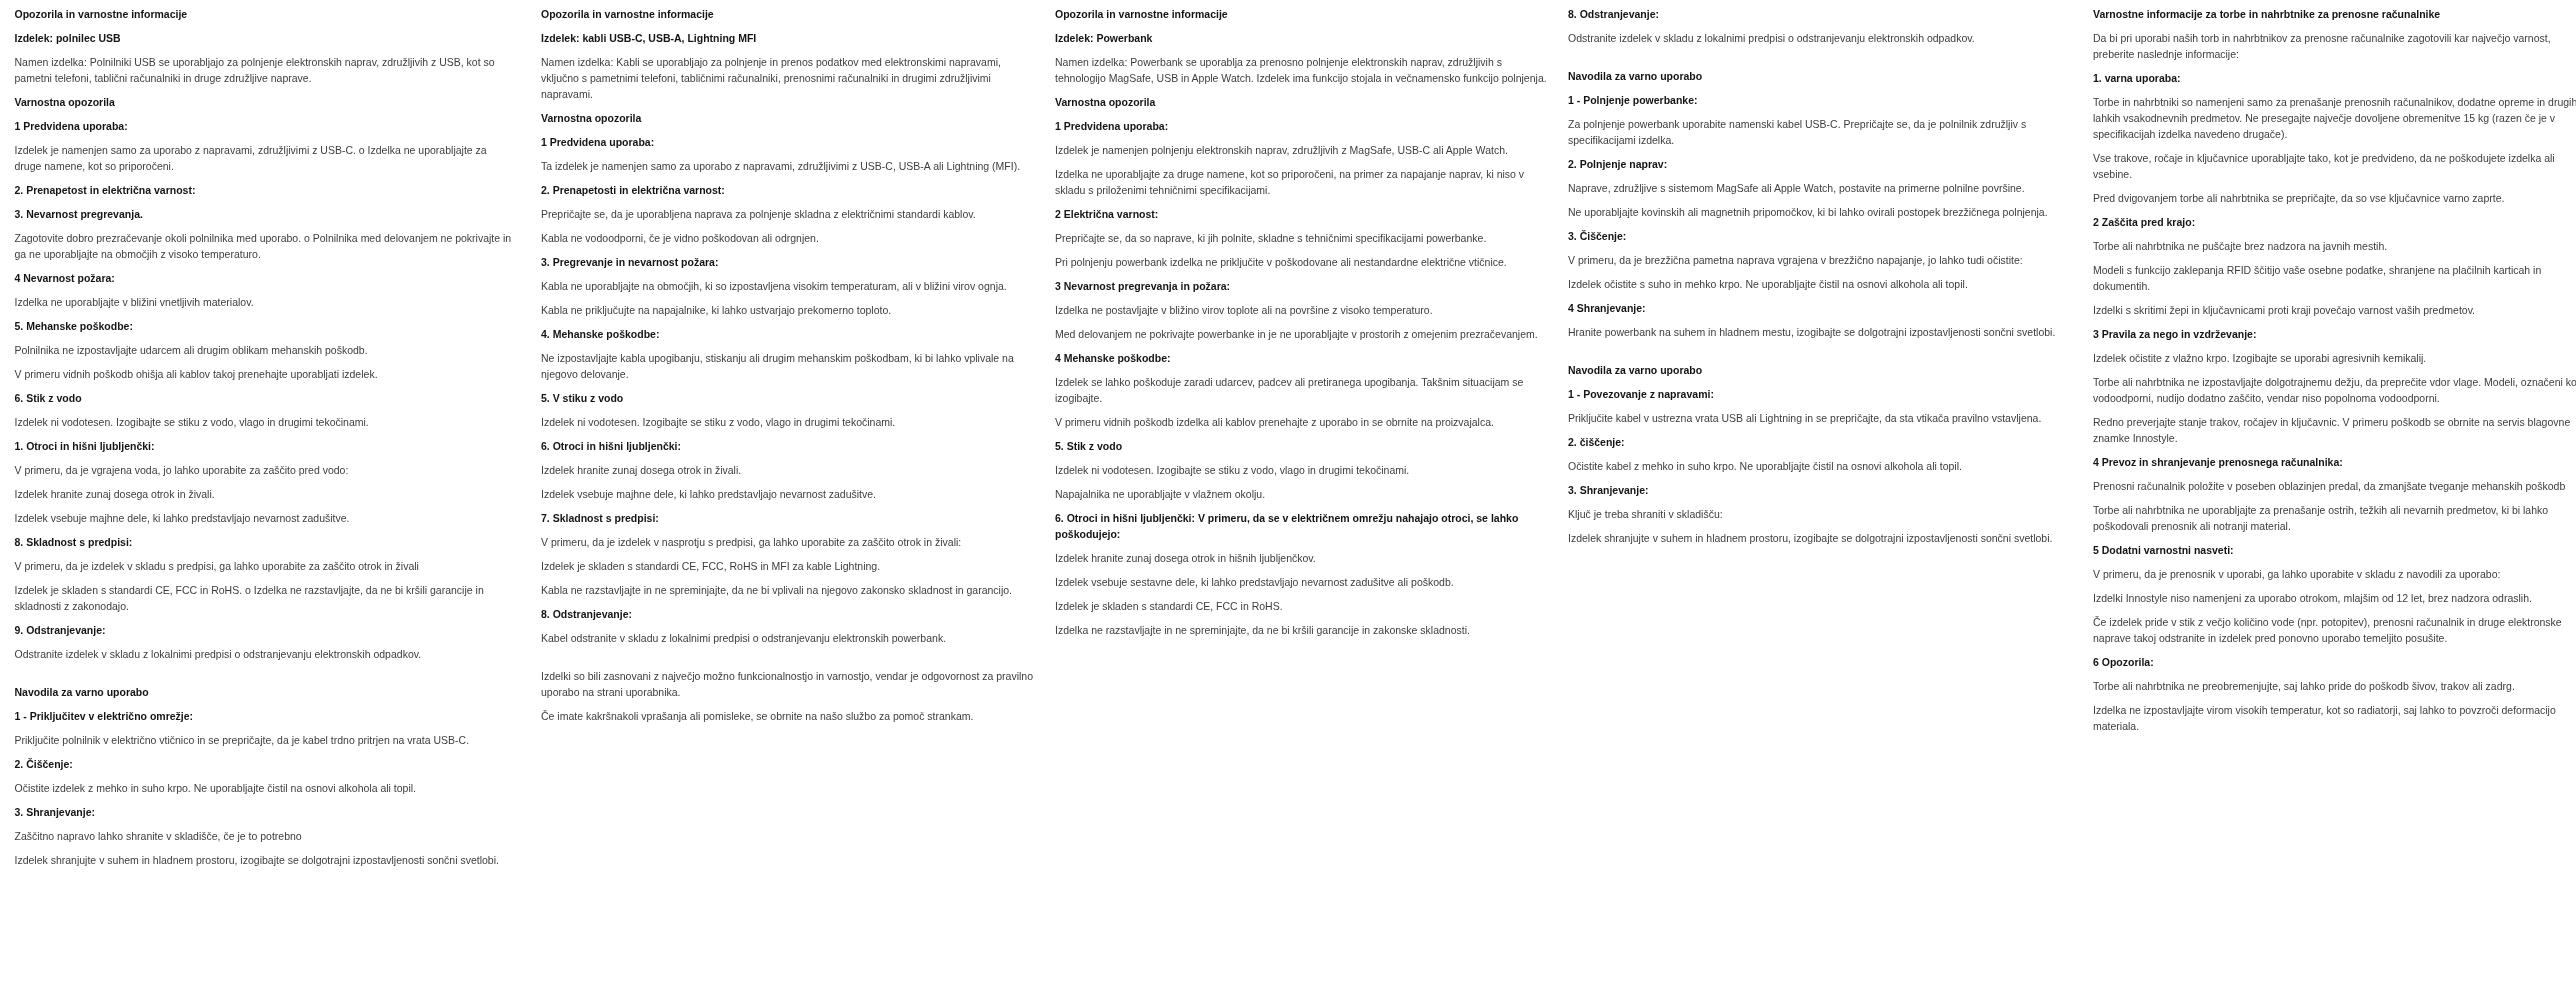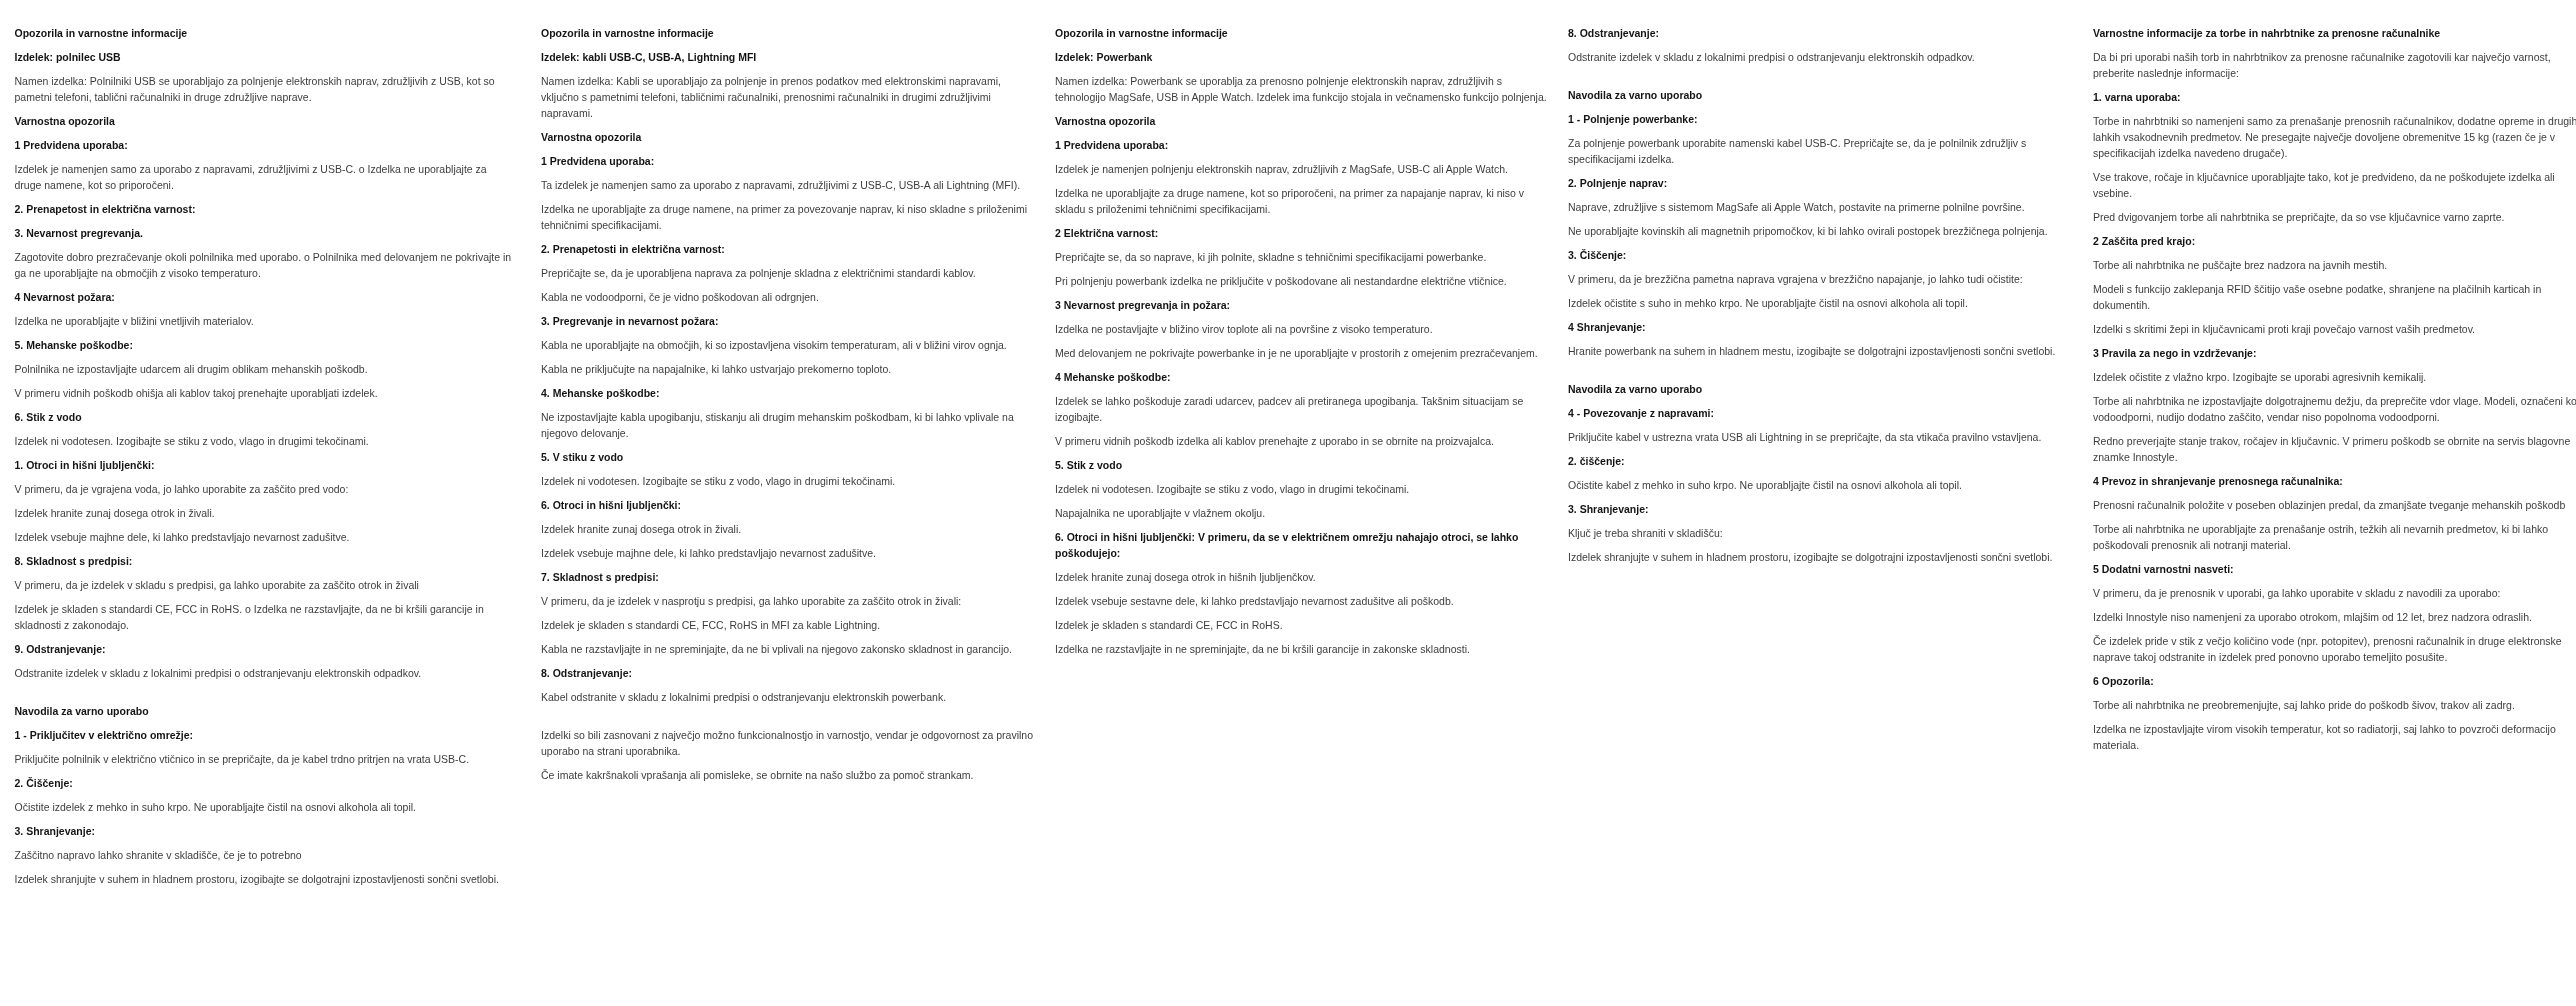--- a/index.html
+++ b/index.html
@@ -6,21 +6,21 @@
   #page {
     position: relative;
     width: 2576px;
     height: 1006px;
     background: #ffffff;
     overflow: hidden;
     font-family: "Liberation Sans", sans-serif;
   }
   .col {
     position: absolute;
-    top: 25px;
+    top: 6px;
     width: 497px;
   }
   .blk {
     margin: 0 0 8px 0;
     font-size: 10.5px;
     line-height: 16px;
     color: #3d3d3d;
     font-weight: 400;
     white-space: normal;
   }
@@ -69,21 +69,20 @@
       <div class="blk p">Zaščitno napravo lahko shranite v skladišče, če je to potrebno</div>
       <div class="blk p">Izdelek shranjujte v suhem in hladnem prostoru, izogibajte se dolgotrajni izpostavljenosti sončni svetlobi.</div>
     </div>
     <div class="col" style="left: 541px;">
       <div class="blk h">Opozorila in varnostne informacije</div>
       <div class="blk h">Izdelek: kabli USB-C, USB-A, Lightning MFI</div>
       <div class="blk p">Namen izdelka: Kabli se uporabljajo za polnjenje in prenos podatkov med elektronskimi napravami, vključno s pametnimi telefoni, tabličnimi računalniki, prenosnimi računalniki in drugimi združljivimi napravami.</div>
       <div class="blk h">Varnostna opozorila</div>
       <div class="blk h">1 Predvidena uporaba:</div>
       <div class="blk p">Ta izdelek je namenjen samo za uporabo z napravami, združljivimi z USB-C, USB-A ali Lightning (MFI).</div>
-      <div class="blk p">Izdelka ne uporabljajte za druge namene, na primer za povezovanje naprav, ki niso skladne s priloženimi tehničnimi specifikacijami.</div>
       <div class="blk h">2. Prenapetosti in električna varnost:</div>
       <div class="blk p">Prepričajte se, da je uporabljena naprava za polnjenje skladna z električnimi standardi kablov.</div>
       <div class="blk p">Kabla ne vodoodporni, če je vidno poškodovan ali odrgnjen.</div>
       <div class="blk h">3. Pregrevanje in nevarnost požara:</div>
       <div class="blk p">Kabla ne uporabljajte na območjih, ki so izpostavljena visokim temperaturam, ali v bližini virov ognja.</div>
       <div class="blk p">Kabla ne priključujte na napajalnike, ki lahko ustvarjajo prekomerno toploto.</div>
       <div class="blk h">4. Mehanske poškodbe:</div>
       <div class="blk p">Ne izpostavljajte kabla upogibanju, stiskanju ali drugim mehanskim poškodbam, ki bi lahko vplivale na njegovo delovanje.</div>
       <div class="blk h">5. V stiku z vodo</div>
       <div class="blk p">Izdelek ni vodotesen. Izogibajte se stiku z vodo, vlago in drugimi tekočinami.</div>
@@ -133,21 +132,21 @@
       <div class="blk p">Za polnjenje powerbank uporabite namenski kabel USB-C. Prepričajte se, da je polnilnik združljiv s specifikacijami izdelka.</div>
       <div class="blk h">2. Polnjenje naprav:</div>
       <div class="blk p">Naprave, združljive s sistemom MagSafe ali Apple Watch, postavite na primerne polnilne površine.</div>
       <div class="blk p">Ne uporabljajte kovinskih ali magnetnih pripomočkov, ki bi lahko ovirali postopek brezžičnega polnjenja.</div>
       <div class="blk h">3. Čiščenje:</div>
       <div class="blk p">V primeru, da je brezžična pametna naprava vgrajena v brezžično napajanje, jo lahko tudi očistite:</div>
       <div class="blk p">Izdelek očistite s suho in mehko krpo. Ne uporabljajte čistil na osnovi alkohola ali topil.</div>
       <div class="blk h">4 Shranjevanje:</div>
       <div class="blk p">Hranite powerbank na suhem in hladnem mestu, izogibajte se dolgotrajni izpostavljenosti sončni svetlobi.</div>
       <div class="blk h gap">Navodila za varno uporabo</div>
-      <div class="blk h">4 - Povezovanje z napravami:</div>
+      <div class="blk h">1 - Povezovanje z napravami:</div>
       <div class="blk p">Priključite kabel v ustrezna vrata USB ali Lightning in se prepričajte, da sta vtikača pravilno vstavljena.</div>
       <div class="blk h">2. čiščenje:</div>
       <div class="blk p">Očistite kabel z mehko in suho krpo. Ne uporabljajte čistil na osnovi alkohola ali topil.</div>
       <div class="blk h">3. Shranjevanje:</div>
       <div class="blk p">Ključ je treba shraniti v skladišču:</div>
       <div class="blk p">Izdelek shranjujte v suhem in hladnem prostoru, izogibajte se dolgotrajni izpostavljenosti sončni svetlobi.</div>
     </div>
     <div class="col" style="left: 2093px;">
       <div class="blk h">Varnostne informacije za torbe in nahrbtnike za prenosne računalnike</div>
       <div class="blk p">Da bi pri uporabi naših torb in nahrbtnikov za prenosne računalnike zagotovili kar največjo varnost, preberite naslednje informacije:</div>

